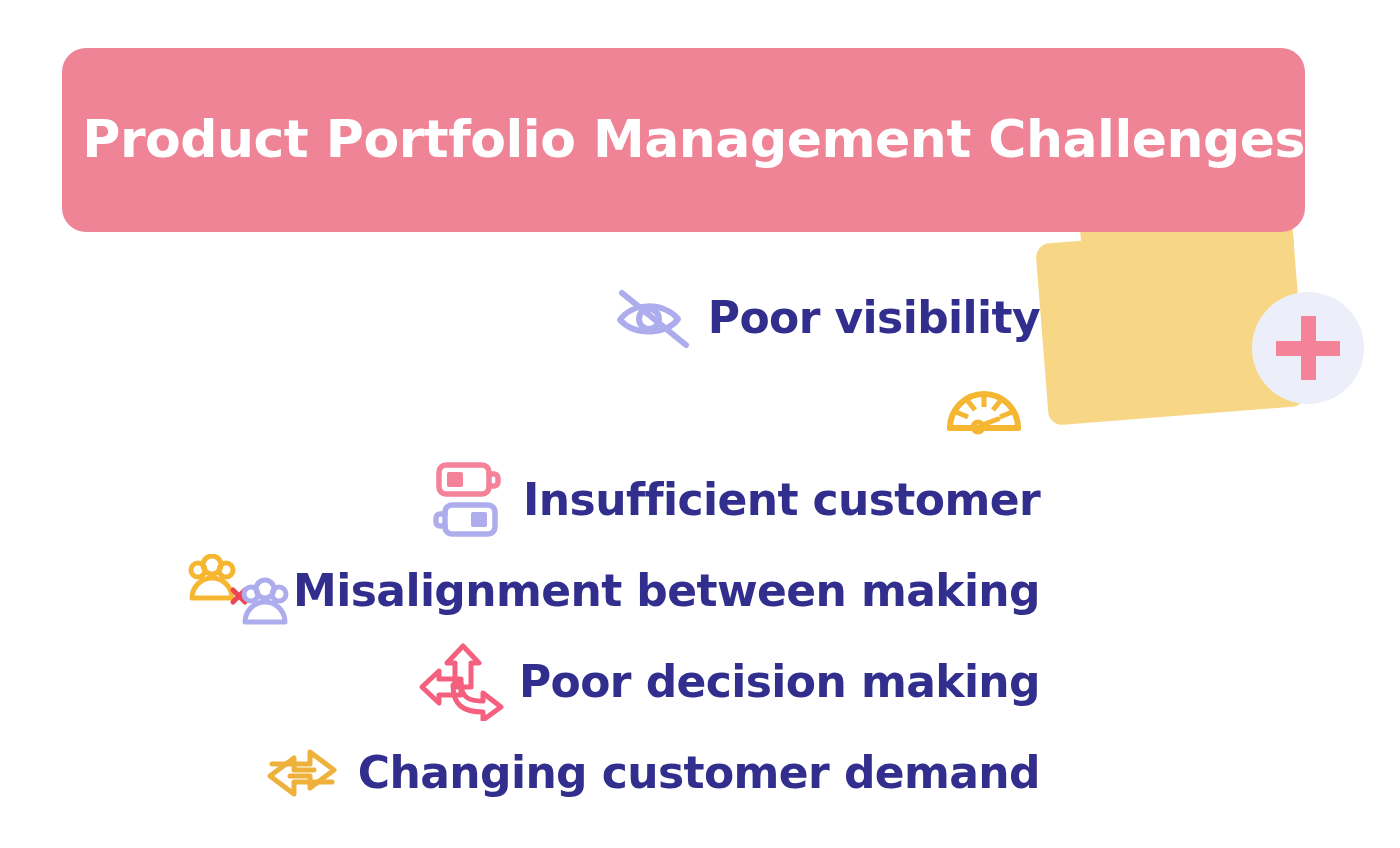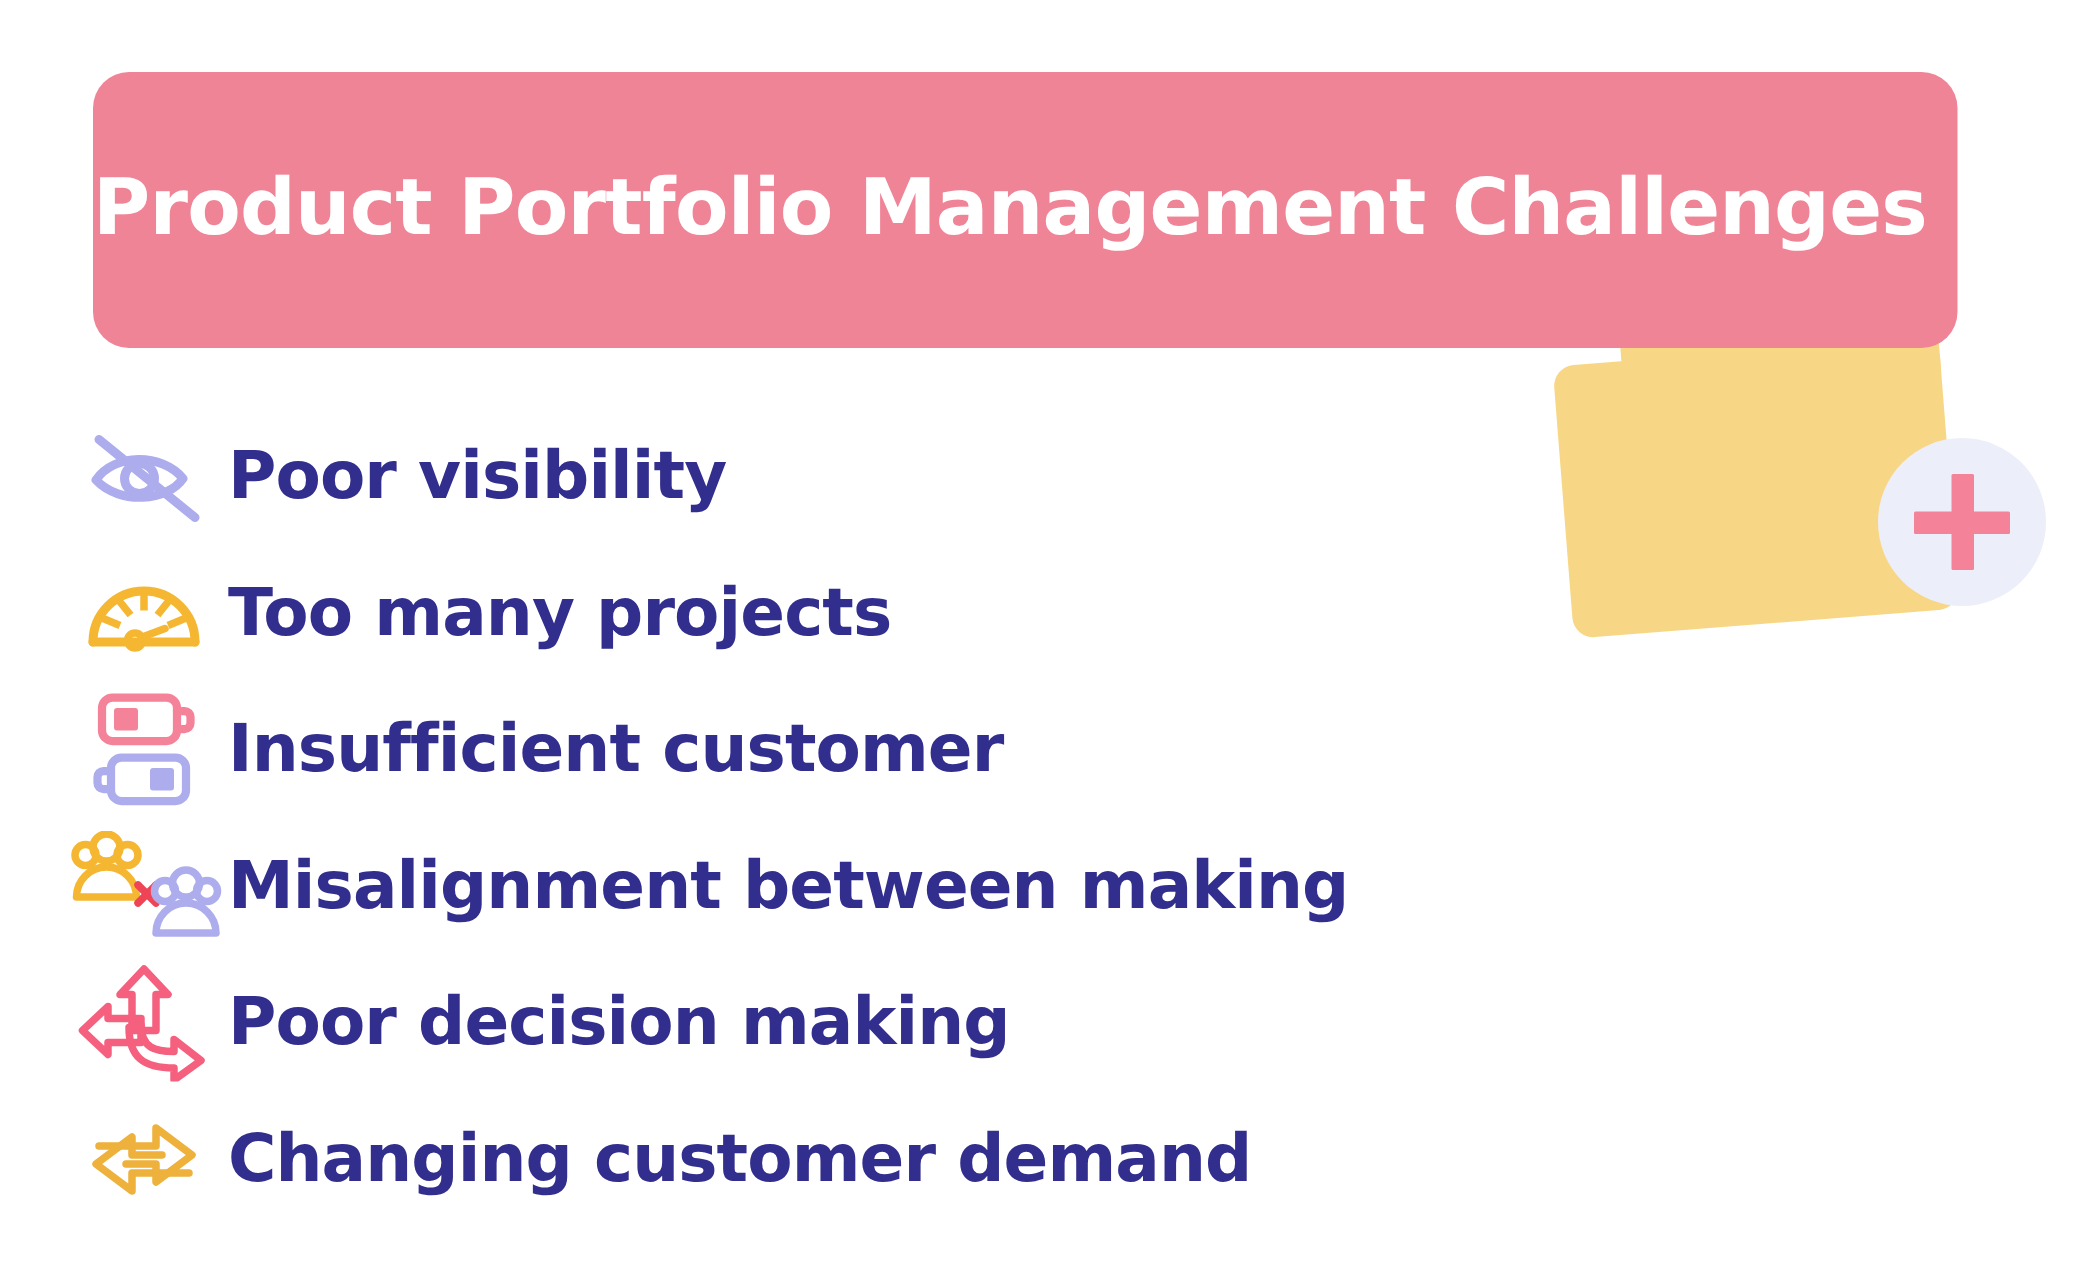--- a/index.html
+++ b/index.html
@@ -88,21 +88,21 @@
     position: absolute;
     left: 62px;
     top: 48px;
     width: 1243px;
     height: 184px;
     background: #F08497;
     border-radius: 24px;
     z-index: 2;
     display: flex;
     align-items: center;
-    justify-content: flex-start;
+    justify-content: flex-end;
     box-sizing: border-box;
     padding-bottom: 2px;
   }
   #title-banner .title-text {
     color: #ffffff;
     font-family: "DejaVu Sans", "Liberation Sans", sans-serif;
     font-weight: bold;
     font-size: 52px;
     letter-spacing: -0.5px;
     text-align: center;
@@ -114,20 +114,21 @@
     position: absolute;
     left: 40px;
     top: 272px;
     width: 1000px;
     z-index: 4;
   }
   .challenge-row {
     display: flex;
     align-items: center;
     height: 91px;
+    justify-content: flex-end;
   }
   .row-icon {
     width: 112px;
     min-width: 112px;
     height: 80px;
     display: flex;
     align-items: center;
     justify-content: center;
   }
   .row-label {
@@ -178,21 +179,20 @@
         <line x1="8" y1="50" x2="76" y2="50" stroke="#F5B731" stroke-width="6" stroke-linecap="round"></line>
         <line x1="14" y1="34" x2="26" y2="39" stroke="#F5B731" stroke-width="5"></line>
         <line x1="25" y1="22" x2="33" y2="32" stroke="#F5B731" stroke-width="5"></line>
         <line x1="42" y1="17" x2="42" y2="29" stroke="#F5B731" stroke-width="5"></line>
         <line x1="59" y1="22" x2="51" y2="32" stroke="#F5B731" stroke-width="5"></line>
         <line x1="70" y1="34" x2="58" y2="39" stroke="#F5B731" stroke-width="5"></line>
         <circle cx="36" cy="49" r="5" stroke="#F5B731" stroke-width="5" fill="none"></circle>
         <line x1="40" y1="47" x2="56" y2="41" stroke="#F5B731" stroke-width="5" stroke-linecap="round"></line>
       </svg>
     </div>
-    <div class="row-label">Too many projects</div>
   </div>
 
   <div class="challenge-row">
     <div class="row-icon">
       <svg width="88" height="78" viewBox="0 0 88 78" fill="none" aria-hidden="true">
 
         <rect x="16" y="4" width="50" height="29" rx="7" stroke="#F4839A" stroke-width="5.5" fill="none"></rect>
         <path d="M66 13 h5 a4 4 0 0 1 4 4 v4 a4 4 0 0 1 -4 4 h-5" stroke="#F4839A" stroke-width="5.5" fill="none" stroke-linecap="round"></path>
         <rect x="24" y="11" width="16" height="15" rx="2" fill="#F4839A"></rect>
 

